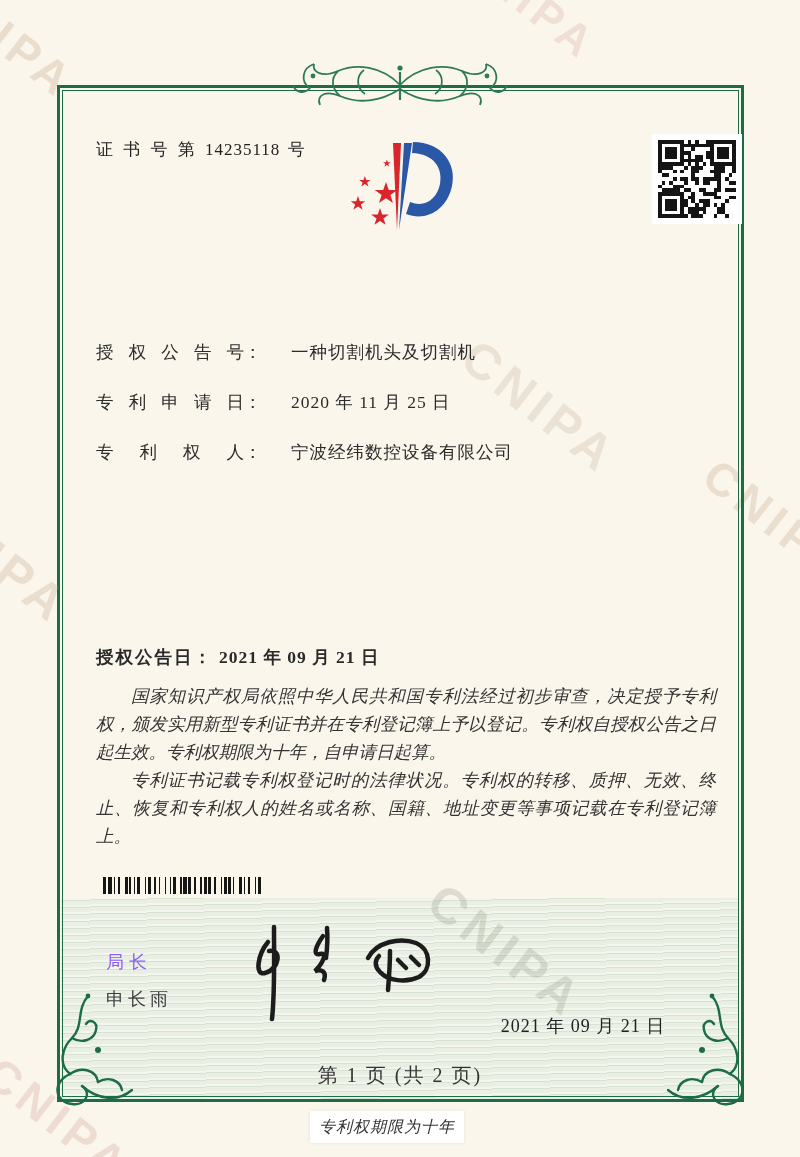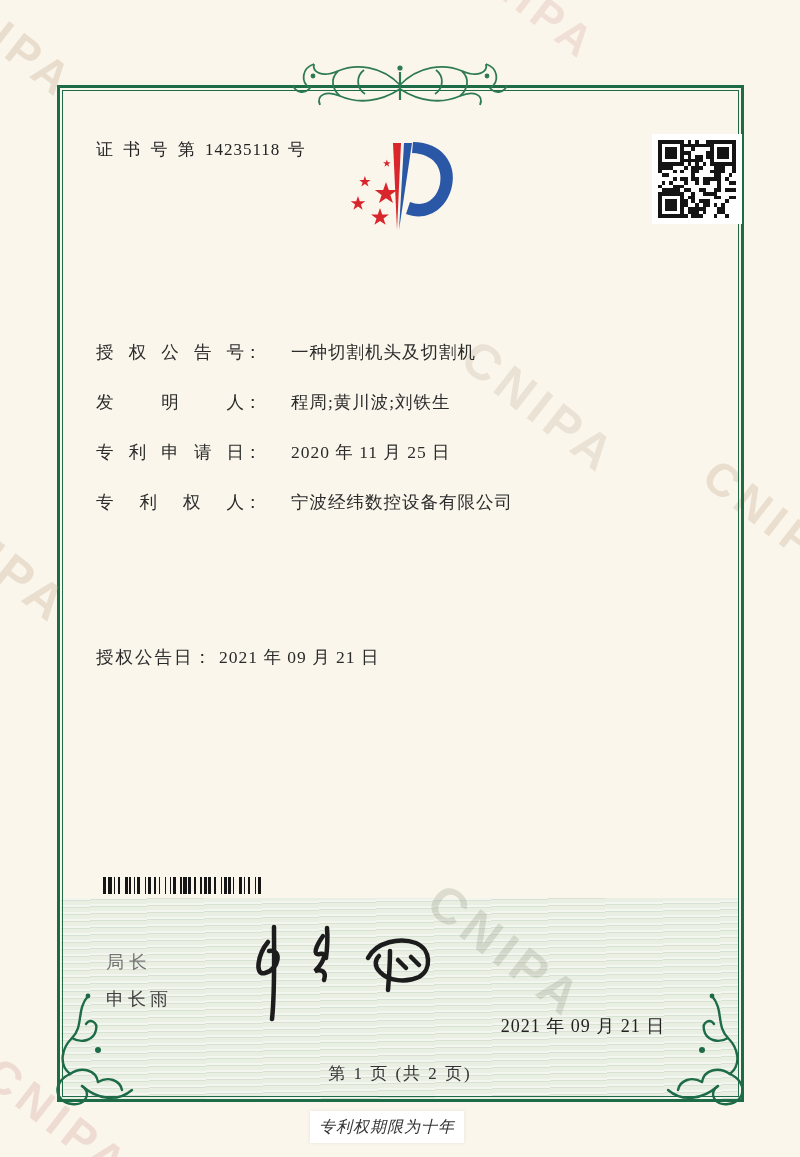--- a/index.html
+++ b/index.html
@@ -57,53 +57,53 @@
   }
   .fields{position:absolute;left:96px;top:340px;width:620px;}
   .frow{height:50px;font-size:17.5px;color:#2b2b2b;}
   .flabel{
     display:inline-block;width:148px;
     text-align:justify;text-align-last:justify;
     vertical-align:top;
   }
   .fcolon{display:inline-block;vertical-align:top;}
   .fvalue{display:inline-block;margin-left:25px;letter-spacing:1px;vertical-align:top;}
-  .grant-row{position:absolute;left:96px;top:645px;width:620px;font-size:17.5px;}
+  .grant-row{position:absolute;left:96px;top:645px;width:620px;font-size:17.5px;font-weight:bold;}
   .grant-row .g2{position:absolute;left:266px;top:0;}
   .glabel{letter-spacing:2px;}
   .gvalue{margin-left:8px;letter-spacing:1px;}
   .paras{
     position:absolute;left:96px;top:682px;width:620px;
     font-size:17.5px;line-height:28px;text-align:justify;
     font-style:italic;color:#333;
   }
   .paras p{margin:0;text-indent:2em;}
   .barcode{
     position:absolute;left:103px;top:877px;width:220px;height:17px;
     display:flex;align-items:stretch;
   }
   .barcode i{display:block;background:#161616;}
   .issuer-title{
     position:absolute;left:106px;top:950px;
     font-family:"Liberation Sans","DejaVu Sans",sans-serif;
-    font-size:18px;letter-spacing:5px;color:#737373;
+    font-size:18px;letter-spacing:5px;color:#8b5cf6;
   }
   .issuer-name{
     position:absolute;left:106px;top:987px;
     font-family:"Liberation Sans","DejaVu Sans",sans-serif;
     font-size:18px;letter-spacing:4px;color:#404040;
   }
   .signature{position:absolute;left:228px;top:922px;}
   .sign-date{
     position:absolute;left:468px;top:1014px;width:230px;
     text-align:center;font-size:18px;letter-spacing:1px;color:#222;
   }
   .page-info{
     position:absolute;left:0;right:0;top:1062px;text-align:center;
-    font-size:17px;letter-spacing:2px;color:#333;
+    font-size:20px;letter-spacing:2px;color:#333;
   }
   .footer-note{
     position:absolute;left:310px;top:1111px;width:154px;height:32px;
     background:#ffffff;z-index:4;
     display:flex;align-items:center;justify-content:center;
     font-style:italic;font-size:16px;letter-spacing:1px;color:#333;
     box-shadow:0 0 4px rgba(0,0,0,.08);
   }
 </style>
 </head>
@@ -641,39 +641,39 @@
       </div>
   </div>
 
 
   <div class="fields">
     <div class="frow">
       <span class="flabel">授权公告号</span><span class="fcolon">：</span>
       <span class="fvalue">一种切割机头及切割机</span>
     </div>
     <div class="frow">
-      <span class="flabel">发明人</span><span class="fcolon">：</span>
-      <span class="fvalue">程周;黄川波;刘铁生</span>
-    </div>
-    <div class="frow">
       <span class="flabel">专利申请日</span><span class="fcolon">：</span>
       <span class="fvalue">2020 年 11 月 25 日</span>
     </div>
     <div class="frow">
       <span class="flabel">专利权人</span><span class="fcolon">：</span>
       <span class="fvalue">宁波经纬数控设备有限公司</span>
     </div>
   </div>
 
   <div class="grant-row">
     <span class="g1">
       <span class="glabel">授权公告日</span><span>：</span><span class="gvalue">2021 年 09 月 21 日</span>
     </span>
   </div>
 
+  <div class="paras">
+    <p>国家知识产权局依照中华人民共和国专利法经过初步审查，决定授予专利权，颁发实用新型专利证书并在专利登记簿上予以登记。专利权自授权公告之日起生效。专利权期限为十年，自申请日起算。</p>
+    <p>专利证书记载专利权登记时的法律状况。专利权的转移、质押、无效、终止、恢复和专利权人的姓名或名称、国籍、地址变更等事项记载在专利登记簿上。</p>
+  </div>
 
   <div class="barcode">
       <i style="width: 3.1px;"></i>
       <i style="width: 1.55px; background: transparent;"></i>
       <i style="width: 4.65px;"></i>
       <i style="width: 1.55px; background: transparent;"></i>
       <i style="width: 1.55px;"></i>
       <i style="width: 3.1px; background: transparent;"></i>
       <i style="width: 1.55px;"></i>
       <i style="width: 4.65px; background: transparent;"></i>

